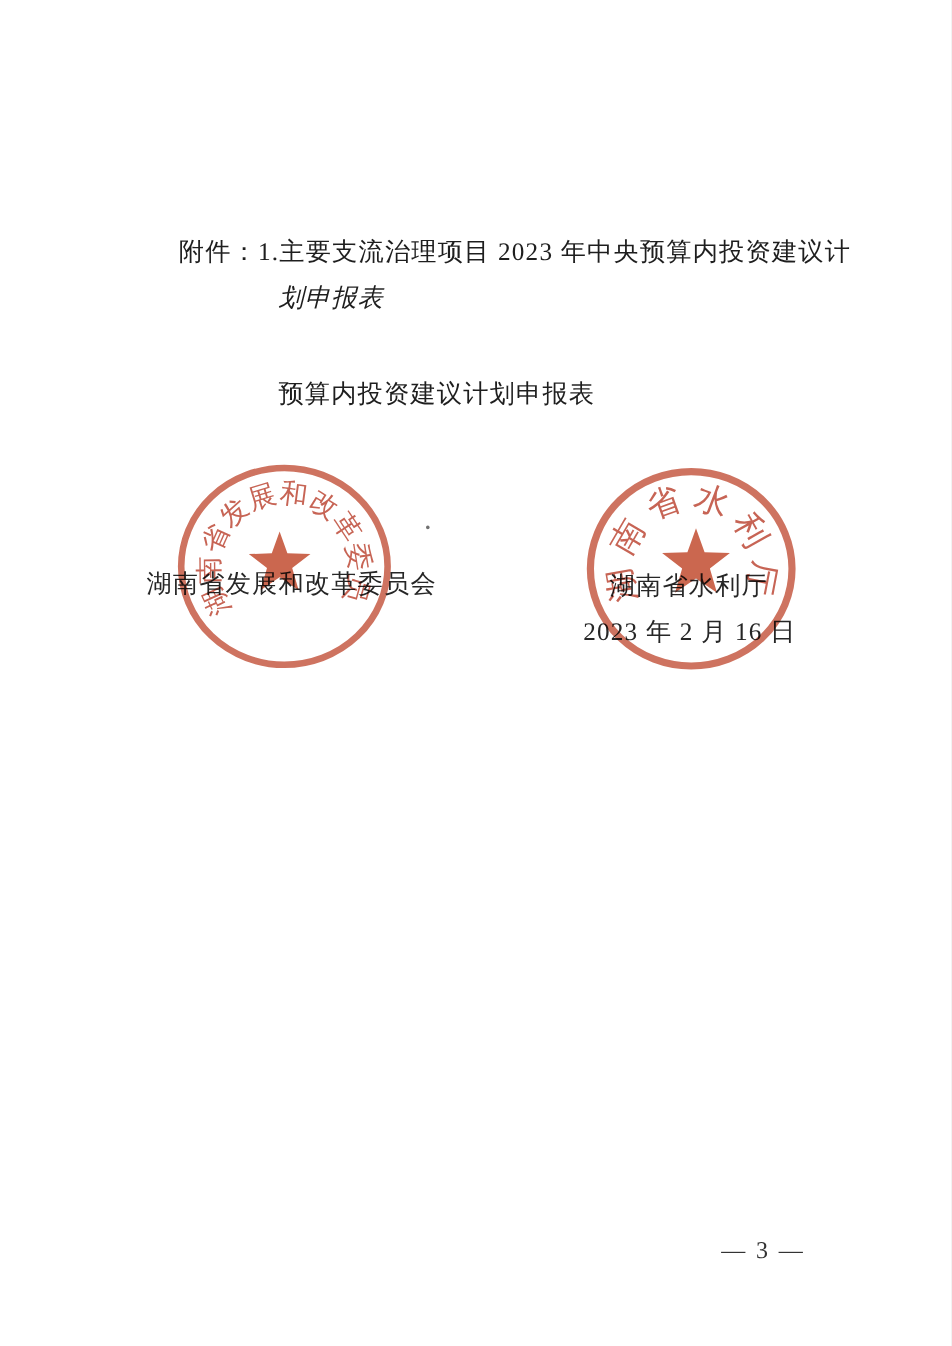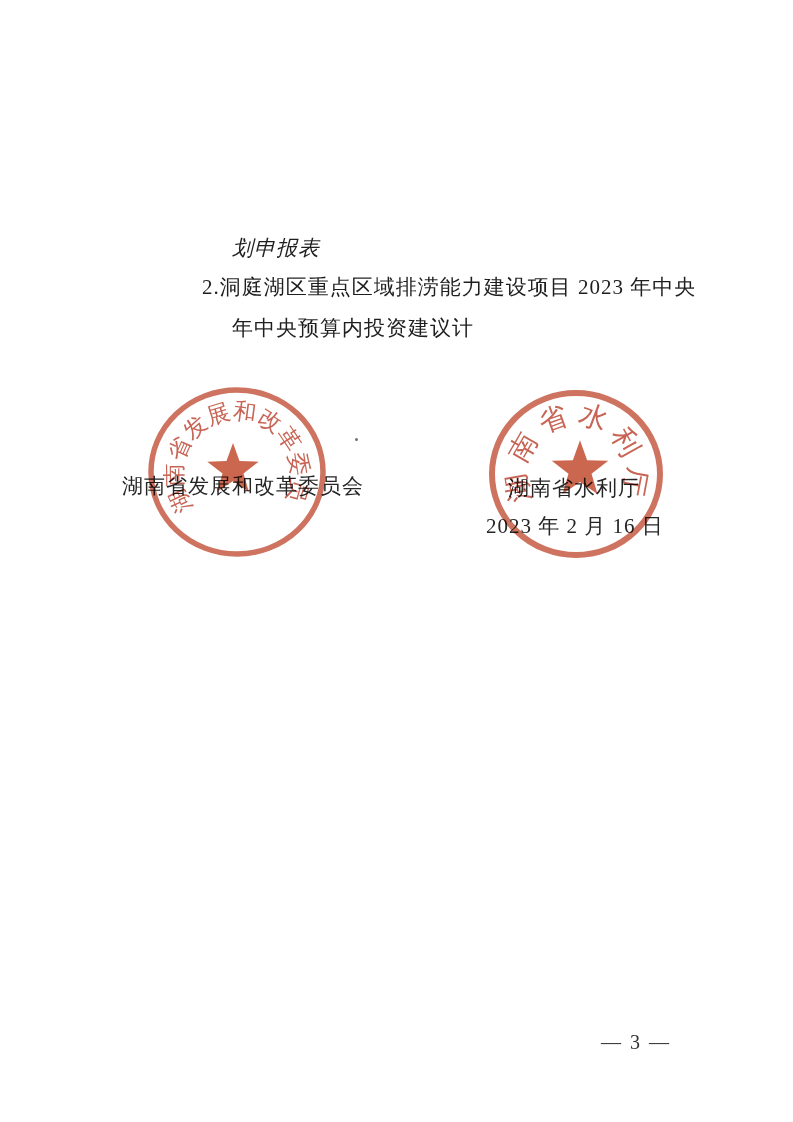--- a/index.html
+++ b/index.html
@@ -60,23 +60,23 @@
     border-radius: 50%;
     background: #4d4d4d;
     opacity: 0.8;
   }
 </style>
 </head>
 <body>
 
 <div class="page">
 
+  <div class="txt att-l1">附件：1.主要支流治理项目 2023 年中央预算内投资建议计</div>
   <div class="txt att-l2">划申报表</div>
-  <div class="txt att-l3">2.洞庭湖区重点区域排涝能力建设项目 2023 年中央</div>
-  <div class="txt att-l4">年中央预算内投资建议计</div>
+  <div class="txt att-l4">预算内投资建议计划申报表</div>
 
   <div class="txt org1">湖南省发展和改革委员会</div>
   <div class="txt org2">湖南省水利厅</div>
   <div class="txt date">2023 年 2 月 16 日</div>
 
   <div class="ink-speck"></div>
 
   <svg class="seal seal-left" width="190" height="180" viewBox="0 0 190 180" aria-hidden="true">
     <ellipse class="ring ring-left" cx="95" cy="90" rx="86" ry="82"></ellipse>
     <path id="arcL" d="M 51.3 125.4 A 55 55 0 1 1 138.7 125.4" fill="none"></path>

